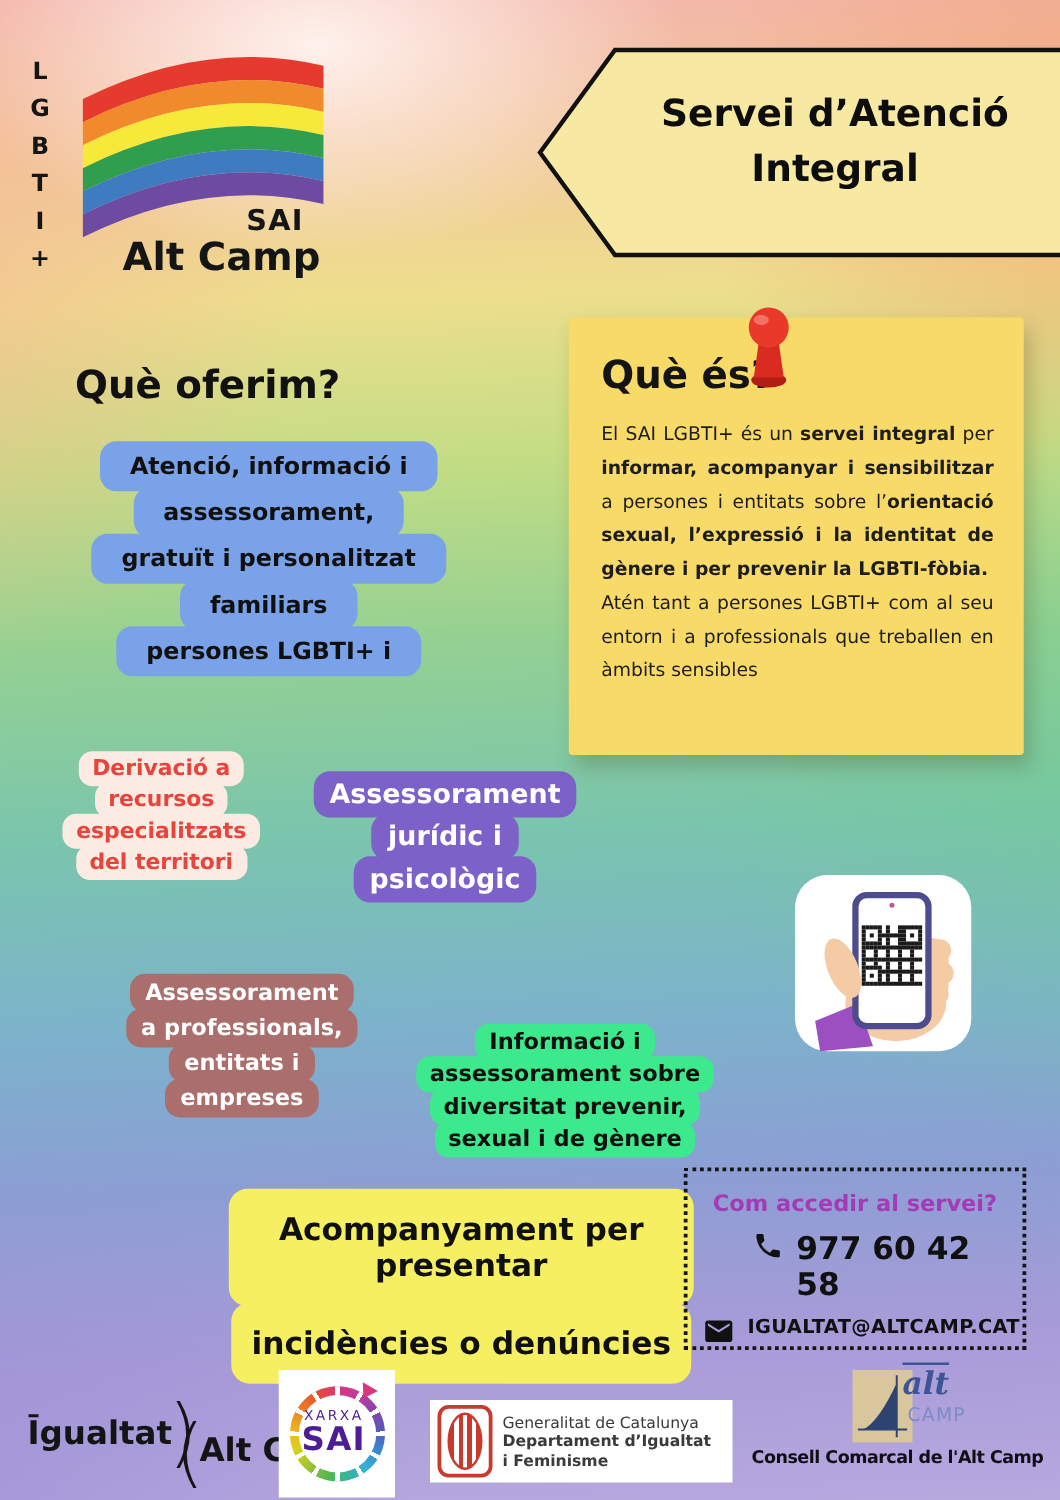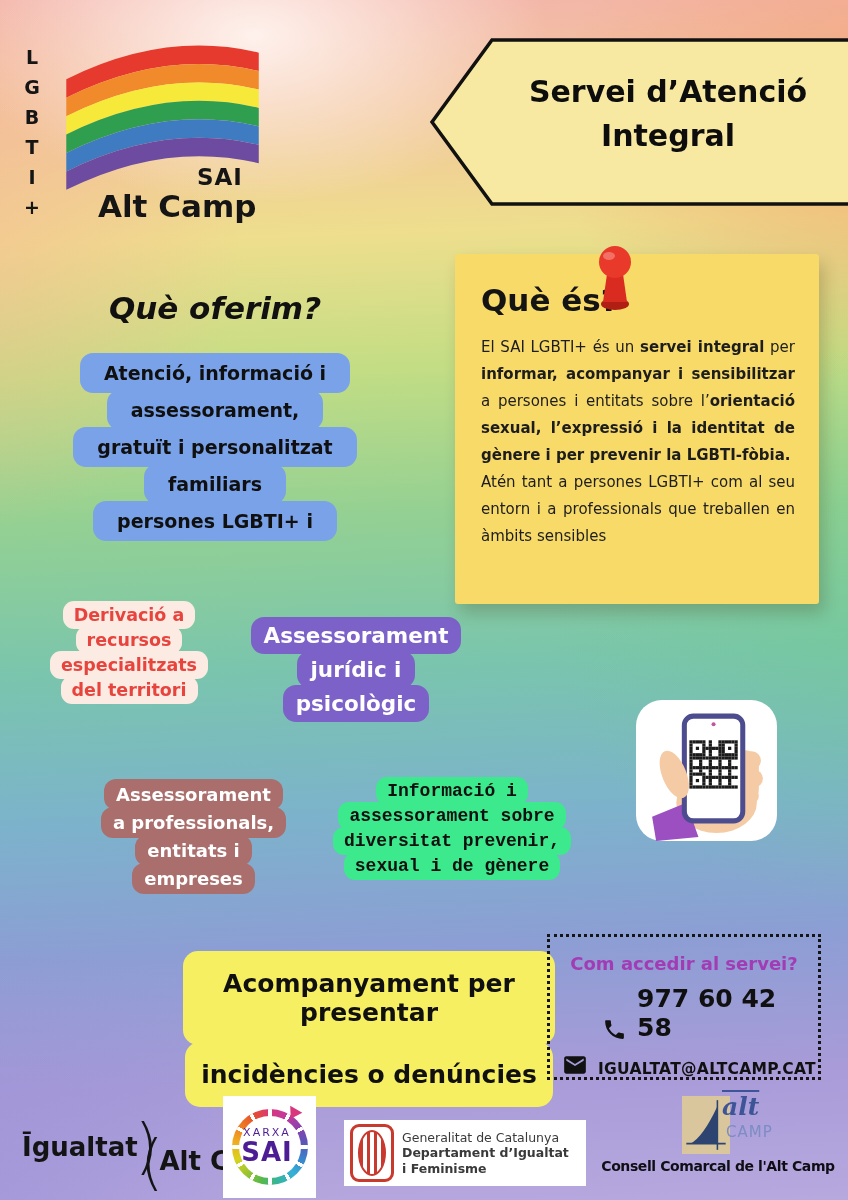--- a/index.html
+++ b/index.html
@@ -20,51 +20,51 @@
   .logo-letters .ln { display:block; font-weight:bold; font-size:19px; color:#151515; margin:5.5px 0; line-height:1; }
   .flag { position:absolute; left:42px; top:12px; width:215px; height:164px; }
   .logo-sai { position:absolute; left:185px; top:148px; font-size:23px; font-weight:bold; color:#151515; letter-spacing:1px; }
   .logo-name { position:absolute; left:86px; top:172px; font-size:31px; font-weight:bold; color:#151515; }
   
   .banner { position:absolute; right:0; top:34px; width:420px; height:176px; }
   .banner svg { position:absolute; left:0; top:0; }
   .banner-text { position:absolute; left:72px; top:36px; width:336px; text-align:center;
     font-size:30px; font-weight:bold; color:#0d0d0d; line-height:44px; }
   
-  .oferim-heading { position:absolute; left:60px; top:290px; width:310px; margin:0; text-align:center;
-    font-size:31px; font-weight:bold; color:#111;font-style:italic; }
+  .oferim-heading { position:absolute; left:60px; top:290px; width:310px; margin:0; text-align:left;
+    font-size:31px; font-weight:bold; color:#111; }
   
   .blob { position:absolute; display:flex; flex-direction:column; align-items:center; }
   .blob .ln { display:block; font-weight:bold; text-align:center; margin-top:-3px; }
   .blob-blue { left:60px; top:356px; width:310px; }
   .blob-blue .ln { background:var(--blue-blob,#7aa2e8); color:#101010; font-size:19px; padding:9px 24px; border-radius:13px; }
   .blob-pink { left:34px; top:604px; width:190px; }
   .blob-pink .ln { background:var(--pink-blob-bg,#fcebe3); color:var(--pink-blob-text,#e8443e); font-size:17.5px; padding:4px 11px; border-radius:11px; }
   .blob-purple { left:243px; top:620px; width:226px; }
   .blob-purple .ln { background:var(--purple-blob,#7c61c8); color:#fff; font-size:21.5px; padding:6px 13px; border-radius:13px; }
   .blob-brown { left:86px; top:782px; width:215px; }
   .blob-brown .ln { background:var(--brown-blob,#aa6f6d); color:#fff; font-size:18px; padding:5px 12px; border-radius:12px; }
-  .blob-green { left:328px; top:780px; width:248px;font-family:Liberation Mono, monospace; }
+  .blob-green { left:328px; top:822px; width:248px; }
   .blob-green .ln { background:var(--green-blob,#3ce98c); color:#101010; font-size:18px; padding:4px 11px; border-radius:11px; }
   .blob-yellow { left:183px; top:954px; width:372px; }
   .blob-yellow .ln { background:var(--yellow-blob,#f6ef62); color:#101010; font-size:25px; padding:18px 16px; border-radius:15px; }
   
   .note { position:absolute; left:455px; top:254px; width:364px; height:350px;
     background:var(--note-bg,#f8da69); border-radius:3px; box-shadow:5px 9px 16px rgba(60,40,10,.22); }
   .note h2 { margin:28px 0 0 26px; font-size:31px; color:#141414; }
   .note-body { margin:16px 24px 0 26px; font-size:15px; line-height:1.8; color:#1d1d1d; text-align:justify; }
   .note-body p { margin:0; }
   .pin { position:absolute; left:130px; top:-10px; width:60px; height:84px; }
   
   .qr-card { position:absolute; left:636px; top:700px; width:141px; height:141px; background:#fff; border-radius:26px; }
   .qr-card svg { position:absolute; inset:0; }
   
   .contact { position:absolute; left:547px; top:934px; width:274px; height:146px; border:3px dotted #151515; box-sizing:border-box; }
   .contact-title { margin-top:16px; text-align:center; font-size:18px; font-weight:bold; color:var(--contact-heading,#a23cb5); }
-  .contact-row { display:flex; align-items:flex-end; gap:10px; font-weight:bold; color:#101010; }
+  .contact-row { display:flex; align-items:flex-start; gap:10px; font-weight:bold; color:#101010; }
   .contact-row.phone { margin:10px 0 0 52px; font-size:25px; }
   .contact-row.email { margin:10px 0 0 12px; font-size:15.5px; letter-spacing:.3px; }
   .contact-row svg { flex:none; }
   
   .ig-logo { position:absolute; left:22px; top:1118px; height:70px; display:flex; align-items:flex-start; color:#141414; }
   .ig-word { font-size:26px; font-weight:600; position:relative; top:14px; }
   .ig-c1 { font-size:60px; font-weight:300; line-height:1; position:relative; top:-2px; margin-left:-3px; }
   .ig-c2 { font-size:60px; font-weight:300; line-height:1; position:relative; top:14px; margin-left:-18px; }
   .ig-word2 { font-size:26px; font-weight:600; position:relative; top:28px; margin-left:-4px; }
   .xarxa-tile { position:absolute; left:223px; top:1096px; width:93px; height:102px; background:#fff; }

